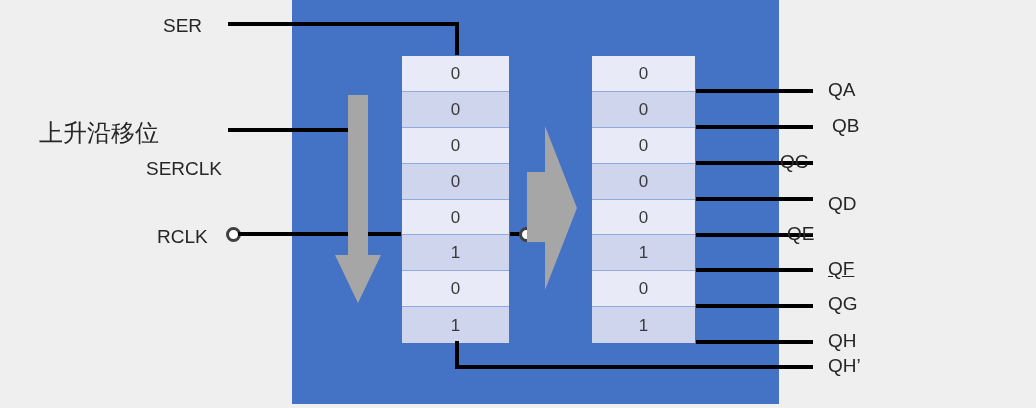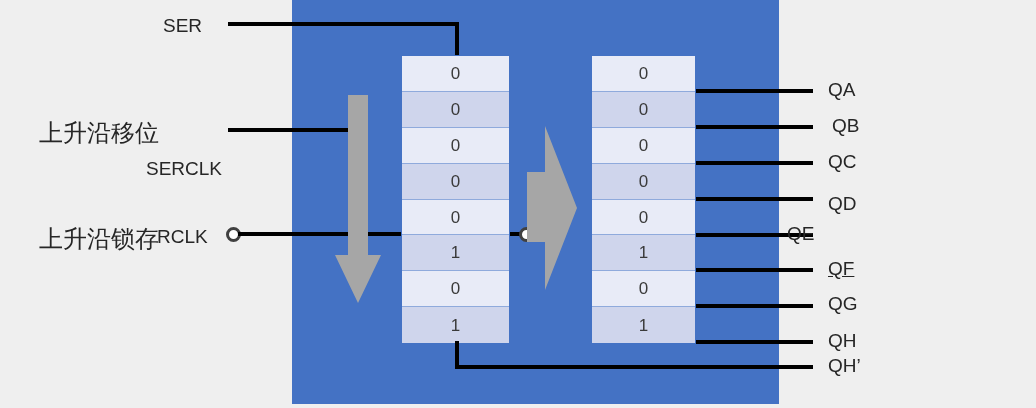--- a/index.html
+++ b/index.html
@@ -99,21 +99,20 @@
   <div class="chip-body"></div>
 
   <div class="label" style="left:163px; top:16px;">SER</div>
   <div class="wire wire-h" style="left:228px; top:22px; width:231px;"></div>
   <div class="wire wire-v" style="left:455px; top:22px; height:35px;"></div>
 
   <div class="label label-cjk" style="left:19px; top:121px;">上升沿移位</div>
   <div class="label" style="left:146px; top:121px;margin-top:38px;">SERCLK</div>
   <div class="wire wire-h" style="left:228px; top:128px; width:122px;"></div>
 
-  <div class="label label-cjk" style="left:19px; top:227px;">上升沿锁存</div>
   <div class="label" style="left:157px; top:227px;">RCLK</div>
   <div class="pin-circle" style="left:226px; top:227px;"></div>
   <div class="wire wire-h" style="left:238px; top:232px; width:290px;"></div>
   <div class="pin-circle" style="left:519px; top:227px;"></div>
 
   <div class="arrow-down">
     <svg width="50" height="210" viewBox="0 0 50 210">
       <polygon points="15,0 35,0 35,160 48,160 25,208 2,160 15,160" fill="#A6A6A6"></polygon>
     </svg>
   </div>
@@ -145,21 +144,21 @@
       <div class="reg-cell odd">0</div>
       <div class="reg-cell even">1</div>
     </div>
 
   <div id="output-layer">
       <div class="wire wire-h" style="left: 696px; top: 88.9px; width: 117px;"></div>
       <div class="label" style="left: 828px; top: 79.9px;">QA</div>
       <div class="wire wire-h" style="left: 696px; top: 124.8px; width: 117px;"></div>
       <div class="label" style="left: 832px; top: 115.8px;">QB</div>
       <div class="wire wire-h" style="left: 696px; top: 160.7px; width: 117px;"></div>
-      <div class="label" style="left: 828px; top: 151.7px;">QC</div>
+      <div class="label" style="left: 780px; top: 151.7px;">QC</div>
       <div class="wire wire-h" style="left: 696px; top: 196.6px; width: 117px;"></div>
       <div class="label" style="left: 828px; top: 194px;">QD</div>
       <div class="wire wire-h" style="left: 696px; top: 232.5px; width: 117px;"></div>
       <div class="label" style="left: 787px; top: 223.5px;">QE</div>
       <div class="wire wire-h" style="left: 696px; top: 268.4px; width: 117px;"></div>
       <div class="label" style="left: 828px; top: 259.4px; text-decoration: underline;">QF</div>
       <div class="wire wire-h" style="left: 696px; top: 304.3px; width: 117px;"></div>
       <div class="label" style="left: 828px; top: 294px;">QG</div>
       <div class="wire wire-h" style="left: 696px; top: 340.2px; width: 117px;"></div>
       <div class="label" style="left: 828px; top: 331.2px;">QH</div>

